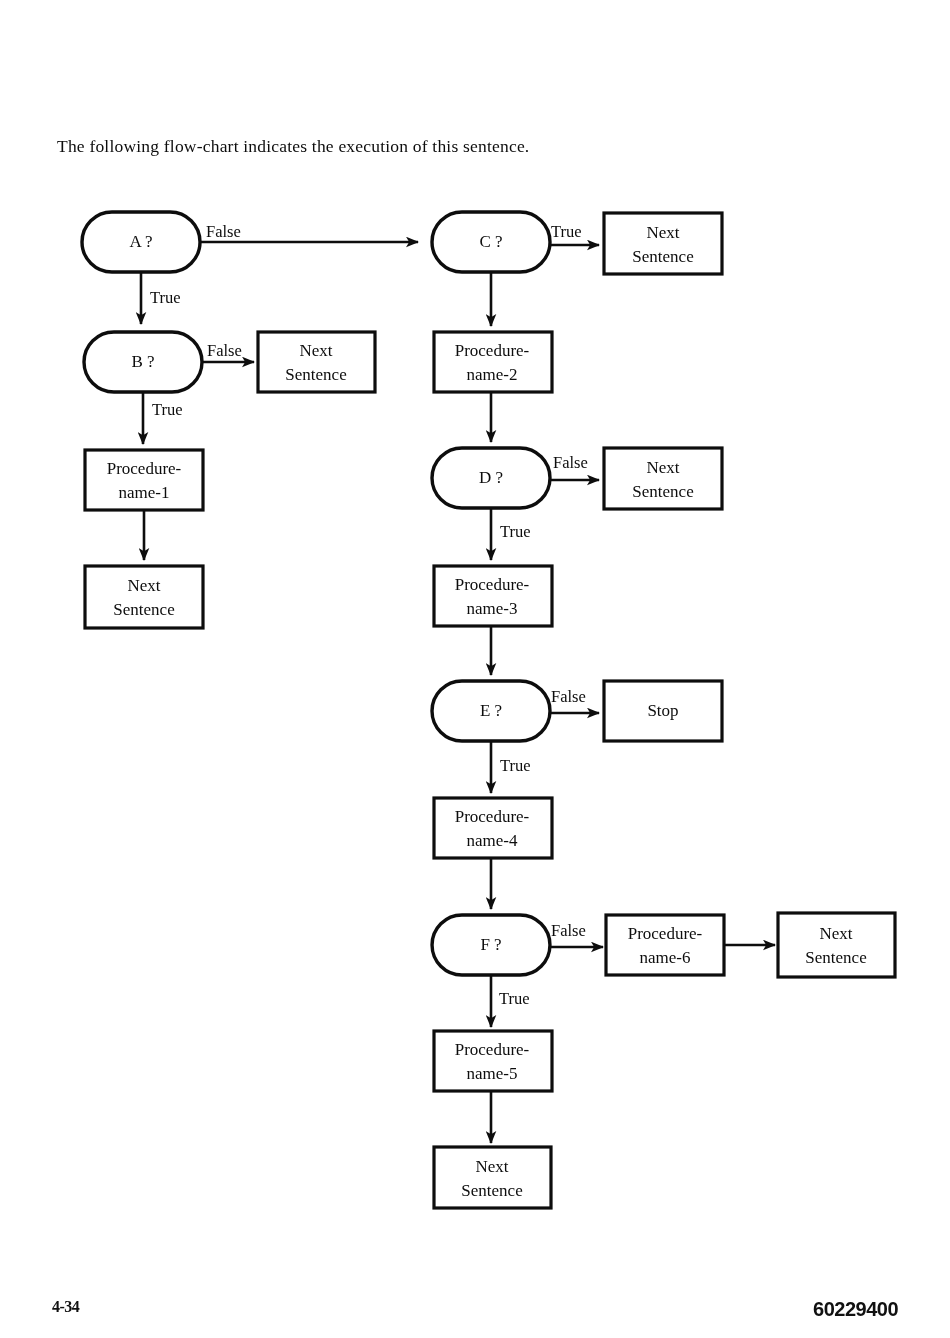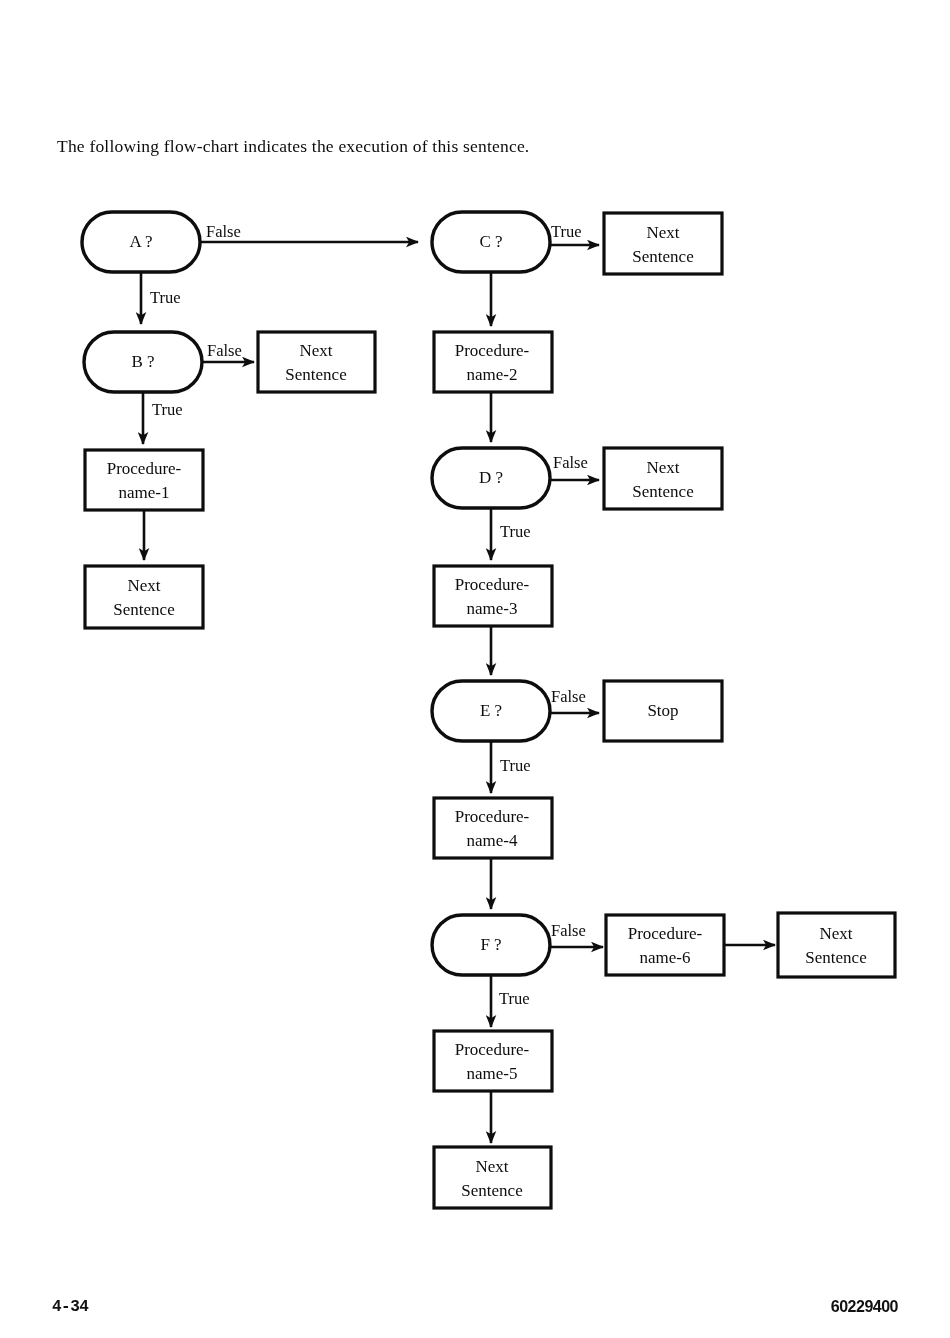--- a/index.html
+++ b/index.html
@@ -66,29 +66,29 @@
   }
   .arrow-head {
     fill: #0d0d0d;
   }
   .footer-left {
     position: absolute;
     left: 52px;
     top: 1298px;
     font-size: 16px;
     font-weight: bold;
-    font-family: Liberation Mono, monospace;
+    font-family: Liberation Serif, serif;
     letter-spacing: -0.5px;
     color: #111;
   }
   .footer-right {
     position: absolute;
     right: 52px;
     top: 1298px;
-    font-size: 16px;
+    font-size: 20px;
     font-weight: bold;
     font-family: "Liberation Sans", "DejaVu Sans", sans-serif;
     letter-spacing: -0.5px;
     color: #111;
   }
 </style>
 </head>
 <body>
 
 <div id="page">

